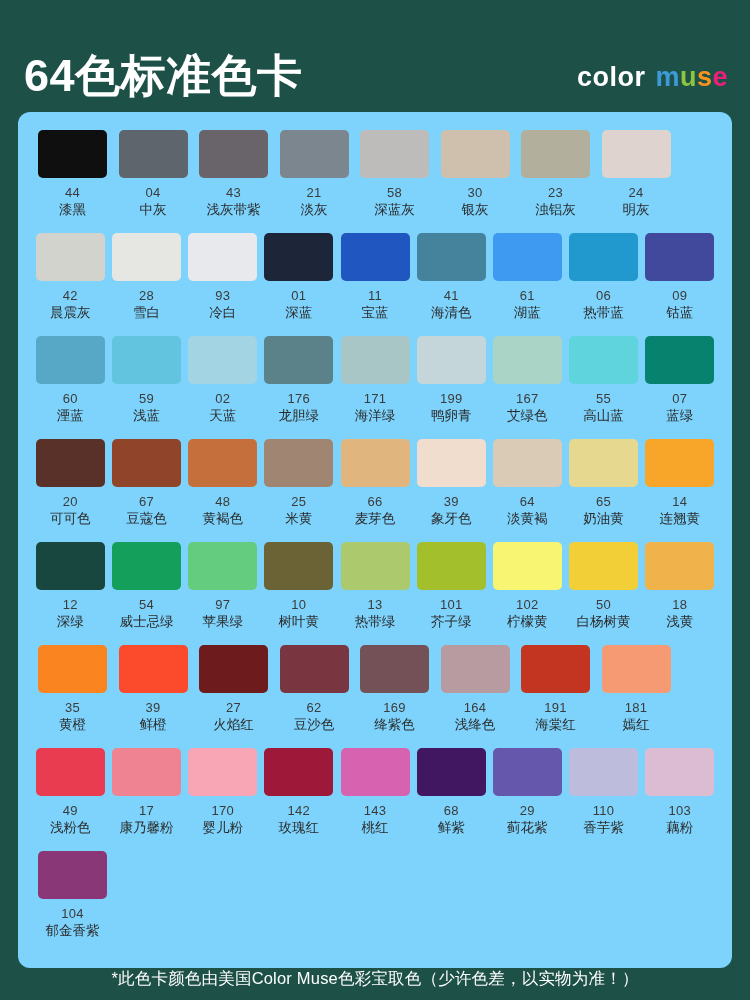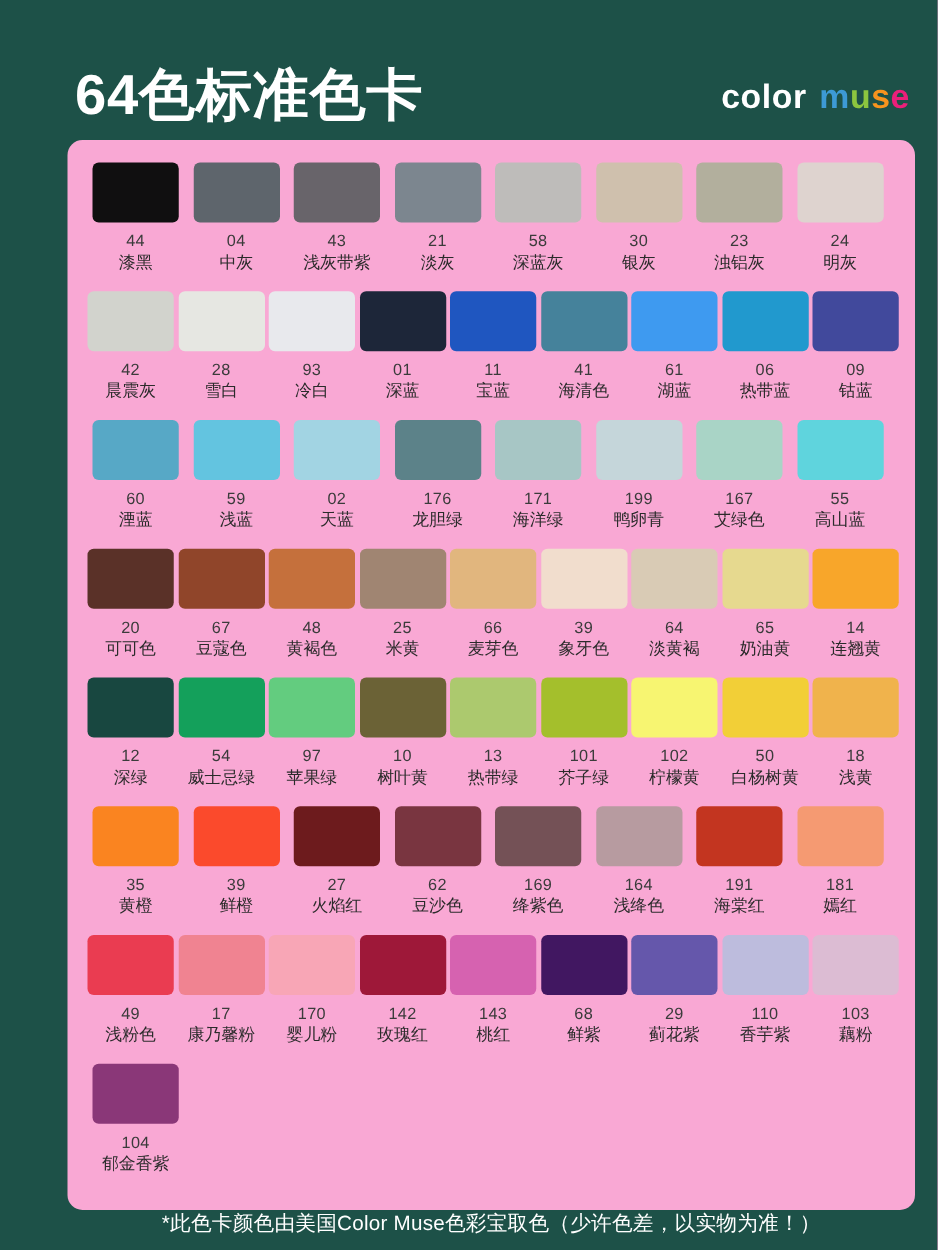--- a/index.html
+++ b/index.html
@@ -13,21 +13,20 @@
     font-family: "Liberation Sans", "DejaVu Sans", sans-serif;
     position: relative;
   }
   .page {
     width: 750px;
     height: 864px;
     background: #1d5148;
     display: flex;
     flex-direction: column;
     position: relative;
-    padding-left: 36px;
   }
   
   .header {
     height: 112px;
     display: flex;
     align-items: flex-end;
     justify-content: space-between;
     padding: 0 22px 14px 24px;
     flex: none;
   }
@@ -50,21 +49,21 @@
   }
   .brand .word-color { color: #ffffff; margin-right: 10px; }
   .brand .l1 { color: #3d9ad6; }
   .brand .l2 { color: #8cc63f; }
   .brand .l3 { color: #f7941e; }
   .brand .l4 { color: #ec1f7a; }
 
   
   .card {
     margin: 0 18px;
-    background: #f9a8d4;
+    background: #7dd3fc;
     border-radius: 12px;
     padding: 18px 16px 14px 16px;
     flex: none;
   }
   .grid {
     display: flex;
     flex-direction: column;
   }
   .row {
     display: flex;
@@ -259,20 +258,25 @@
           <div class="cell">
             <div class="swatch" style="background: rgb(169, 212, 198);"></div>
             <div class="code">167</div>
             <div class="cname">艾绿色</div>
           </div>
           <div class="cell">
             <div class="swatch" style="background: rgb(95, 212, 221);"></div>
             <div class="code">55</div>
             <div class="cname">高山蓝</div>
           </div>
+          <div class="cell">
+            <div class="swatch" style="background: rgb(6, 130, 111);"></div>
+            <div class="code">07</div>
+            <div class="cname">蓝绿</div>
+          </div>
         </div>
         <div class="row">
           <div class="cell">
             <div class="swatch" style="background: rgb(90, 49, 40);"></div>
             <div class="code">20</div>
             <div class="cname">可可色</div>
           </div>
           <div class="cell">
             <div class="swatch" style="background: rgb(144, 69, 42);"></div>
             <div class="code">67</div>

